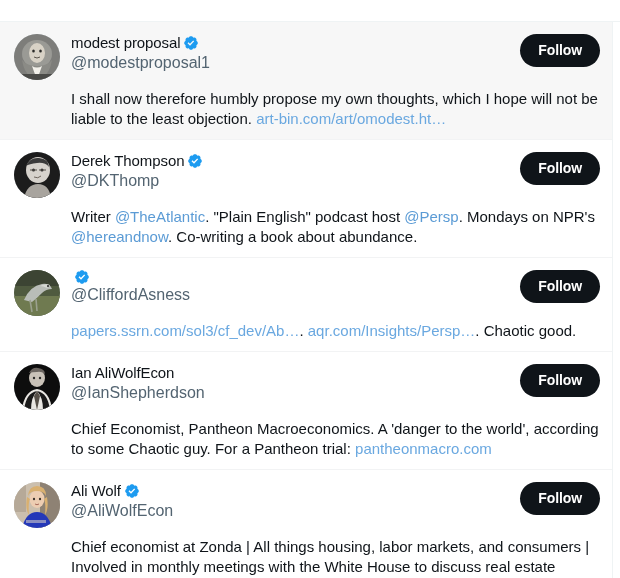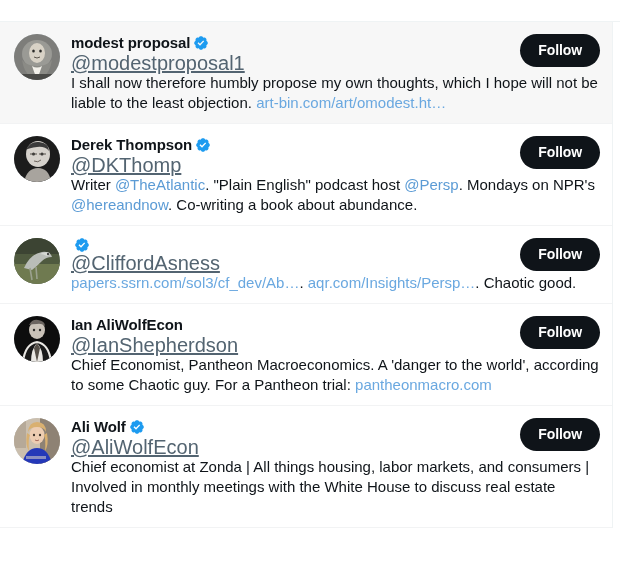--- a/index.html
+++ b/index.html
@@ -78,39 +78,38 @@
     min-width: 0;
     padding-right: 8px;
   }
   .name-line {
     display: flex;
     align-items: center;
     line-height: 20px;
   }
   .display-name {
     font-size: 15px;
-    font-weight: bold;
+    font-weight: normal;
     color: #0f1419;
     letter-spacing: -0.1px;
     white-space: nowrap;
   }
   .verified-badge {
     display: inline-flex;
     margin-left: 3px;
     width: 16px;
     height: 16px;
   }
   .verified-badge svg { width: 16px; height: 16px; display: block; }
   .handle {
-    font-size: 20px;
+    font-size: 16px;
     color: #536471;
     line-height: 20px;
     margin-top: 0px;
     white-space: nowrap;
-    text-decoration: underline;
   }
 
   
   .follow-btn {
     flex: 0 0 auto;
     background: #0f1419;
     color: #ffffff;
     font-size: 14px;
     font-weight: bold;
     border: none;
@@ -122,21 +121,21 @@
     margin-top: 1px;
     font-family: Liberation Sans, sans-serif;
     letter-spacing: -0.1px;
   }
 
   
   .bio {
     font-size: 15px;
     line-height: 20px;
     color: #0f1419;
-    margin-top: 0;
+    margin-top: 16px;
     word-wrap: break-word;
     white-space: pre-wrap;
   }
   .bio .lnk {
     color: #5b9bd5;
   }
   .bio .mention {
     color: #5b9bd5;
   }
   .bio .url {

